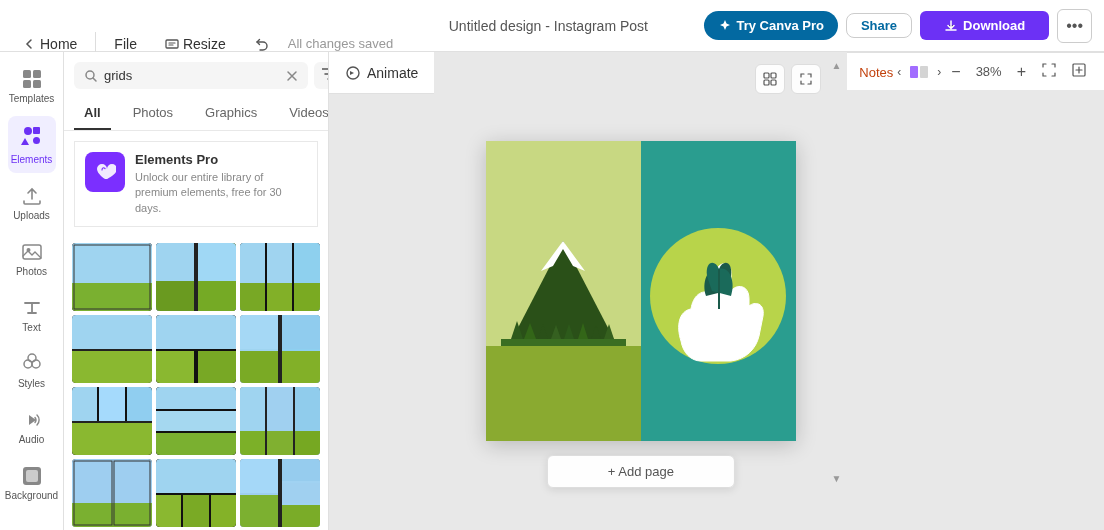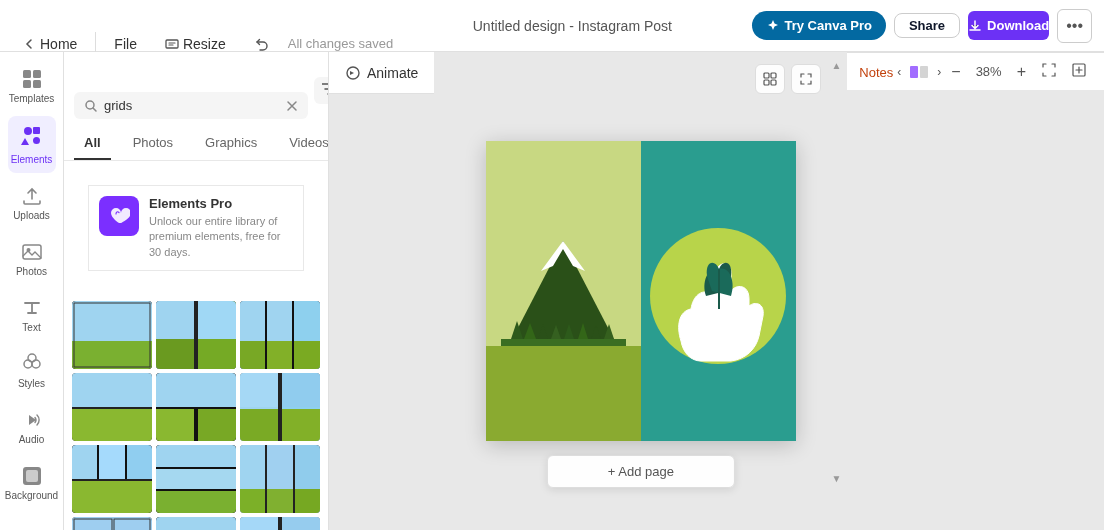--- a/index.html
+++ b/index.html
@@ -17,22 +17,22 @@
       flex-shrink: 0;
     }
     .topbar-left { display: flex; align-items: center; gap: 8px; margin-top: 36px; }
     .topbar-home { display: flex; align-items: center; gap: 4px; cursor: pointer; padding: 6px 10px; border-radius: 6px; font-size: 14px; color: #333; font-weight: 500; }
     .topbar-divider { width: 1px; height: 24px; background: #ddd; }
     .topbar-btn { display: flex; align-items: center; gap: 4px; cursor: pointer; padding: 6px 10px; border-radius: 6px; font-size: 14px; color: #333; font-weight: 500; }
     .topbar-center { flex: 1; display: flex; align-items: center; justify-content: center; font-size: 14px; color: #555; font-weight: 500; }
     .topbar-right { display: flex; align-items: center; gap: 8px; }
     .saved-text { font-size: 13px; color: #999; }
     .try-canva-btn { background: #0369a1; color: #fff; border: none; border-radius: 20px; padding: 7px 14px; font-size: 13px; font-weight: 600; cursor: pointer; display: flex; align-items: center; gap: 5px; }
-    .share-btn { background: #fff; border: 1px solid #ccc; border-radius: 8px; padding: 4px 14px; font-size: 13px; font-weight: 600; cursor: pointer; color: #0f172a; }
-    .download-btn { background: #6c31f5; color: #fff; border: none; border-radius: 6px; padding: 7px 0; font-size: 13px; font-weight: 600; cursor: pointer; display: flex; align-items: center; gap: 5px; }
+    .share-btn { background: #fff; border: 1px solid #ccc; border-radius: 8px; padding: 4px 14px; font-size: 13px; font-weight: 600; cursor: pointer; color: #0369a1; }
+    .download-btn { background: #6c31f5; color: #fff; border: none; border-radius: 6px; padding: 7px 24px; font-size: 13px; font-weight: 600; cursor: pointer; display: flex; align-items: center; gap: 5px; }
     .more-btn { background: none; border: 1px solid #ccc; border-radius: 6px; padding: 7px 8px; cursor: pointer; color: #555; font-size: 16px; display: flex; align-items: center; }
 
     
     .main { display: flex; flex: 1; overflow: hidden; }
 
     
     .icon-sidebar {
       width: 64px;
       background: #fff;
       border-right: 1px solid #e0e0e0;
@@ -75,21 +75,20 @@
       gap: 6px;
     }
     .search-box {
       flex: 1;
       display: flex;
       align-items: center;
       background: #f5f5f5;
       border-radius: 6px;
       padding: 6px 10px;
       gap: 6px;
-      margin-top: 30px;
     }
     .search-box input {
       border: none;
       background: transparent;
       font-size: 13px;
       color: #333;
       outline: none;
       flex: 1;
     }
     .filter-btn {
@@ -112,21 +111,21 @@
       font-size: 13px;
       color: #666;
       cursor: pointer;
       border-bottom: 2px solid transparent;
       font-weight: 500;
     }
     .panel-tab.active { color: #333; border-bottom: 2px solid #333; font-weight: 600; }
 
     
     .pro-banner {
-      margin: 24px;
+      margin: 10px;
       padding: 10px;
       background: #fff;
       border: 1px solid #e8e8e8;
       border-radius: 0;
       display: flex;
       align-items: flex-start;
       gap: 10px;
       flex-shrink: 0;
     }
     .pro-icon {

